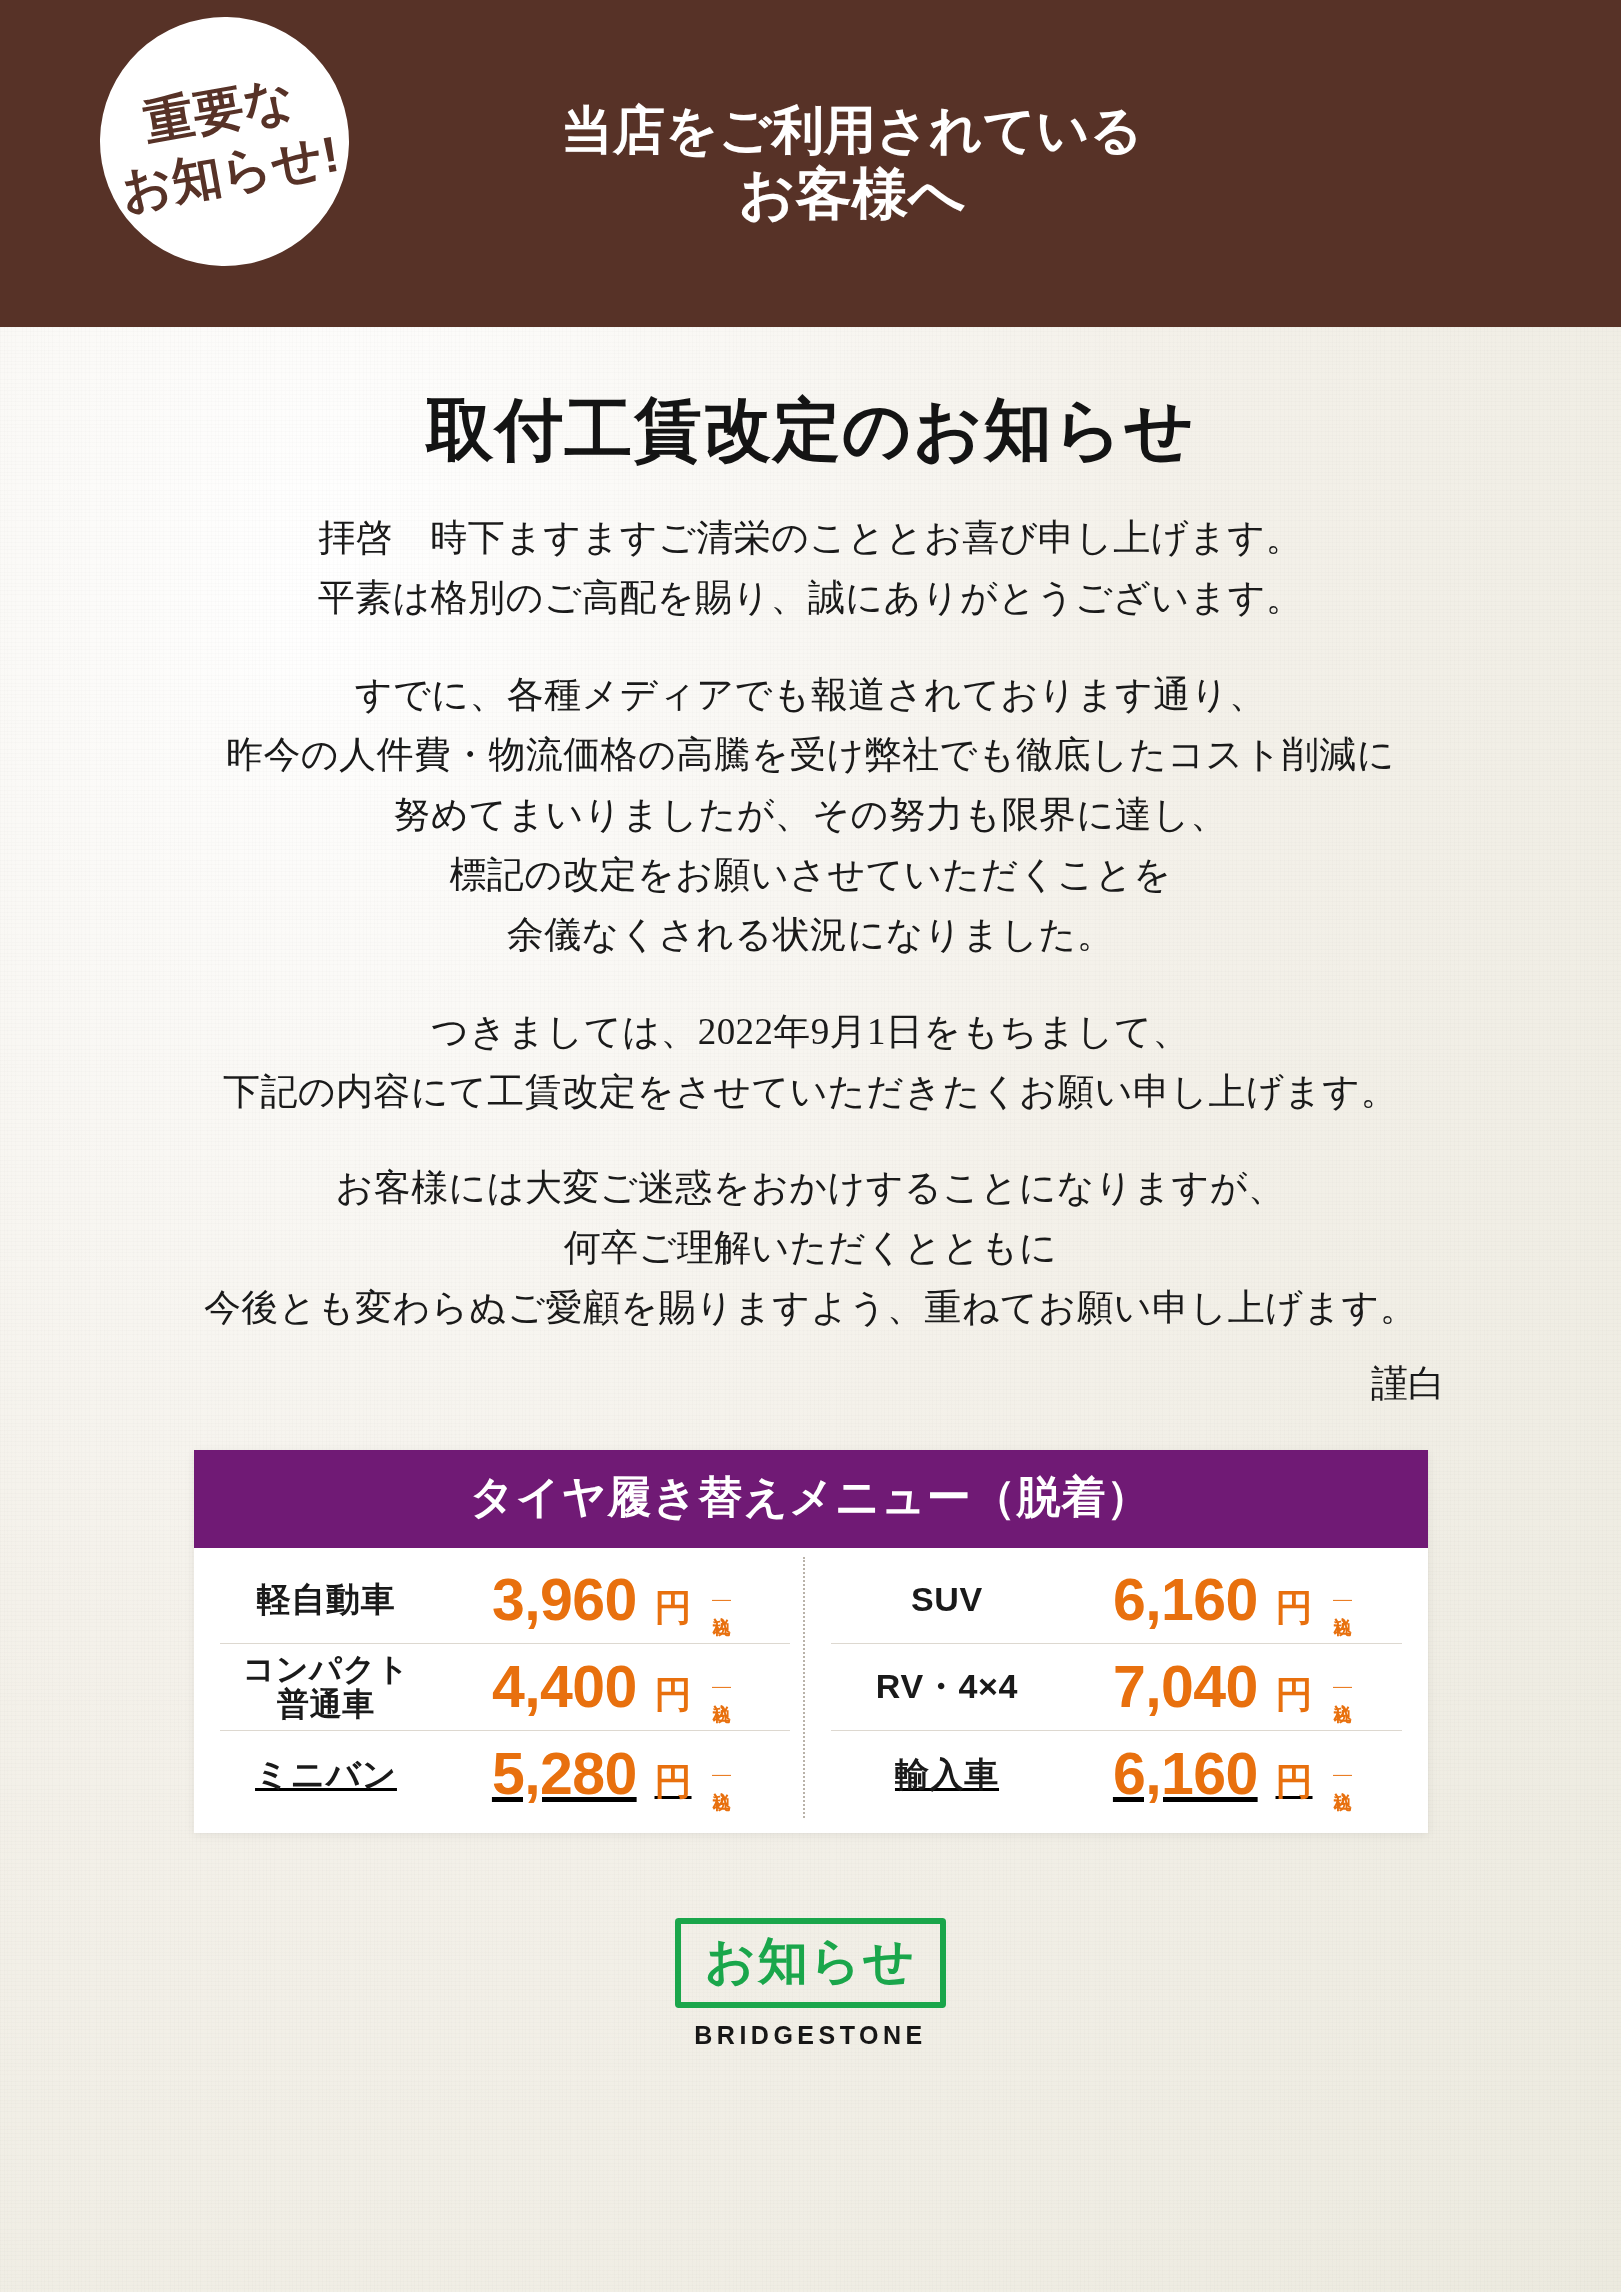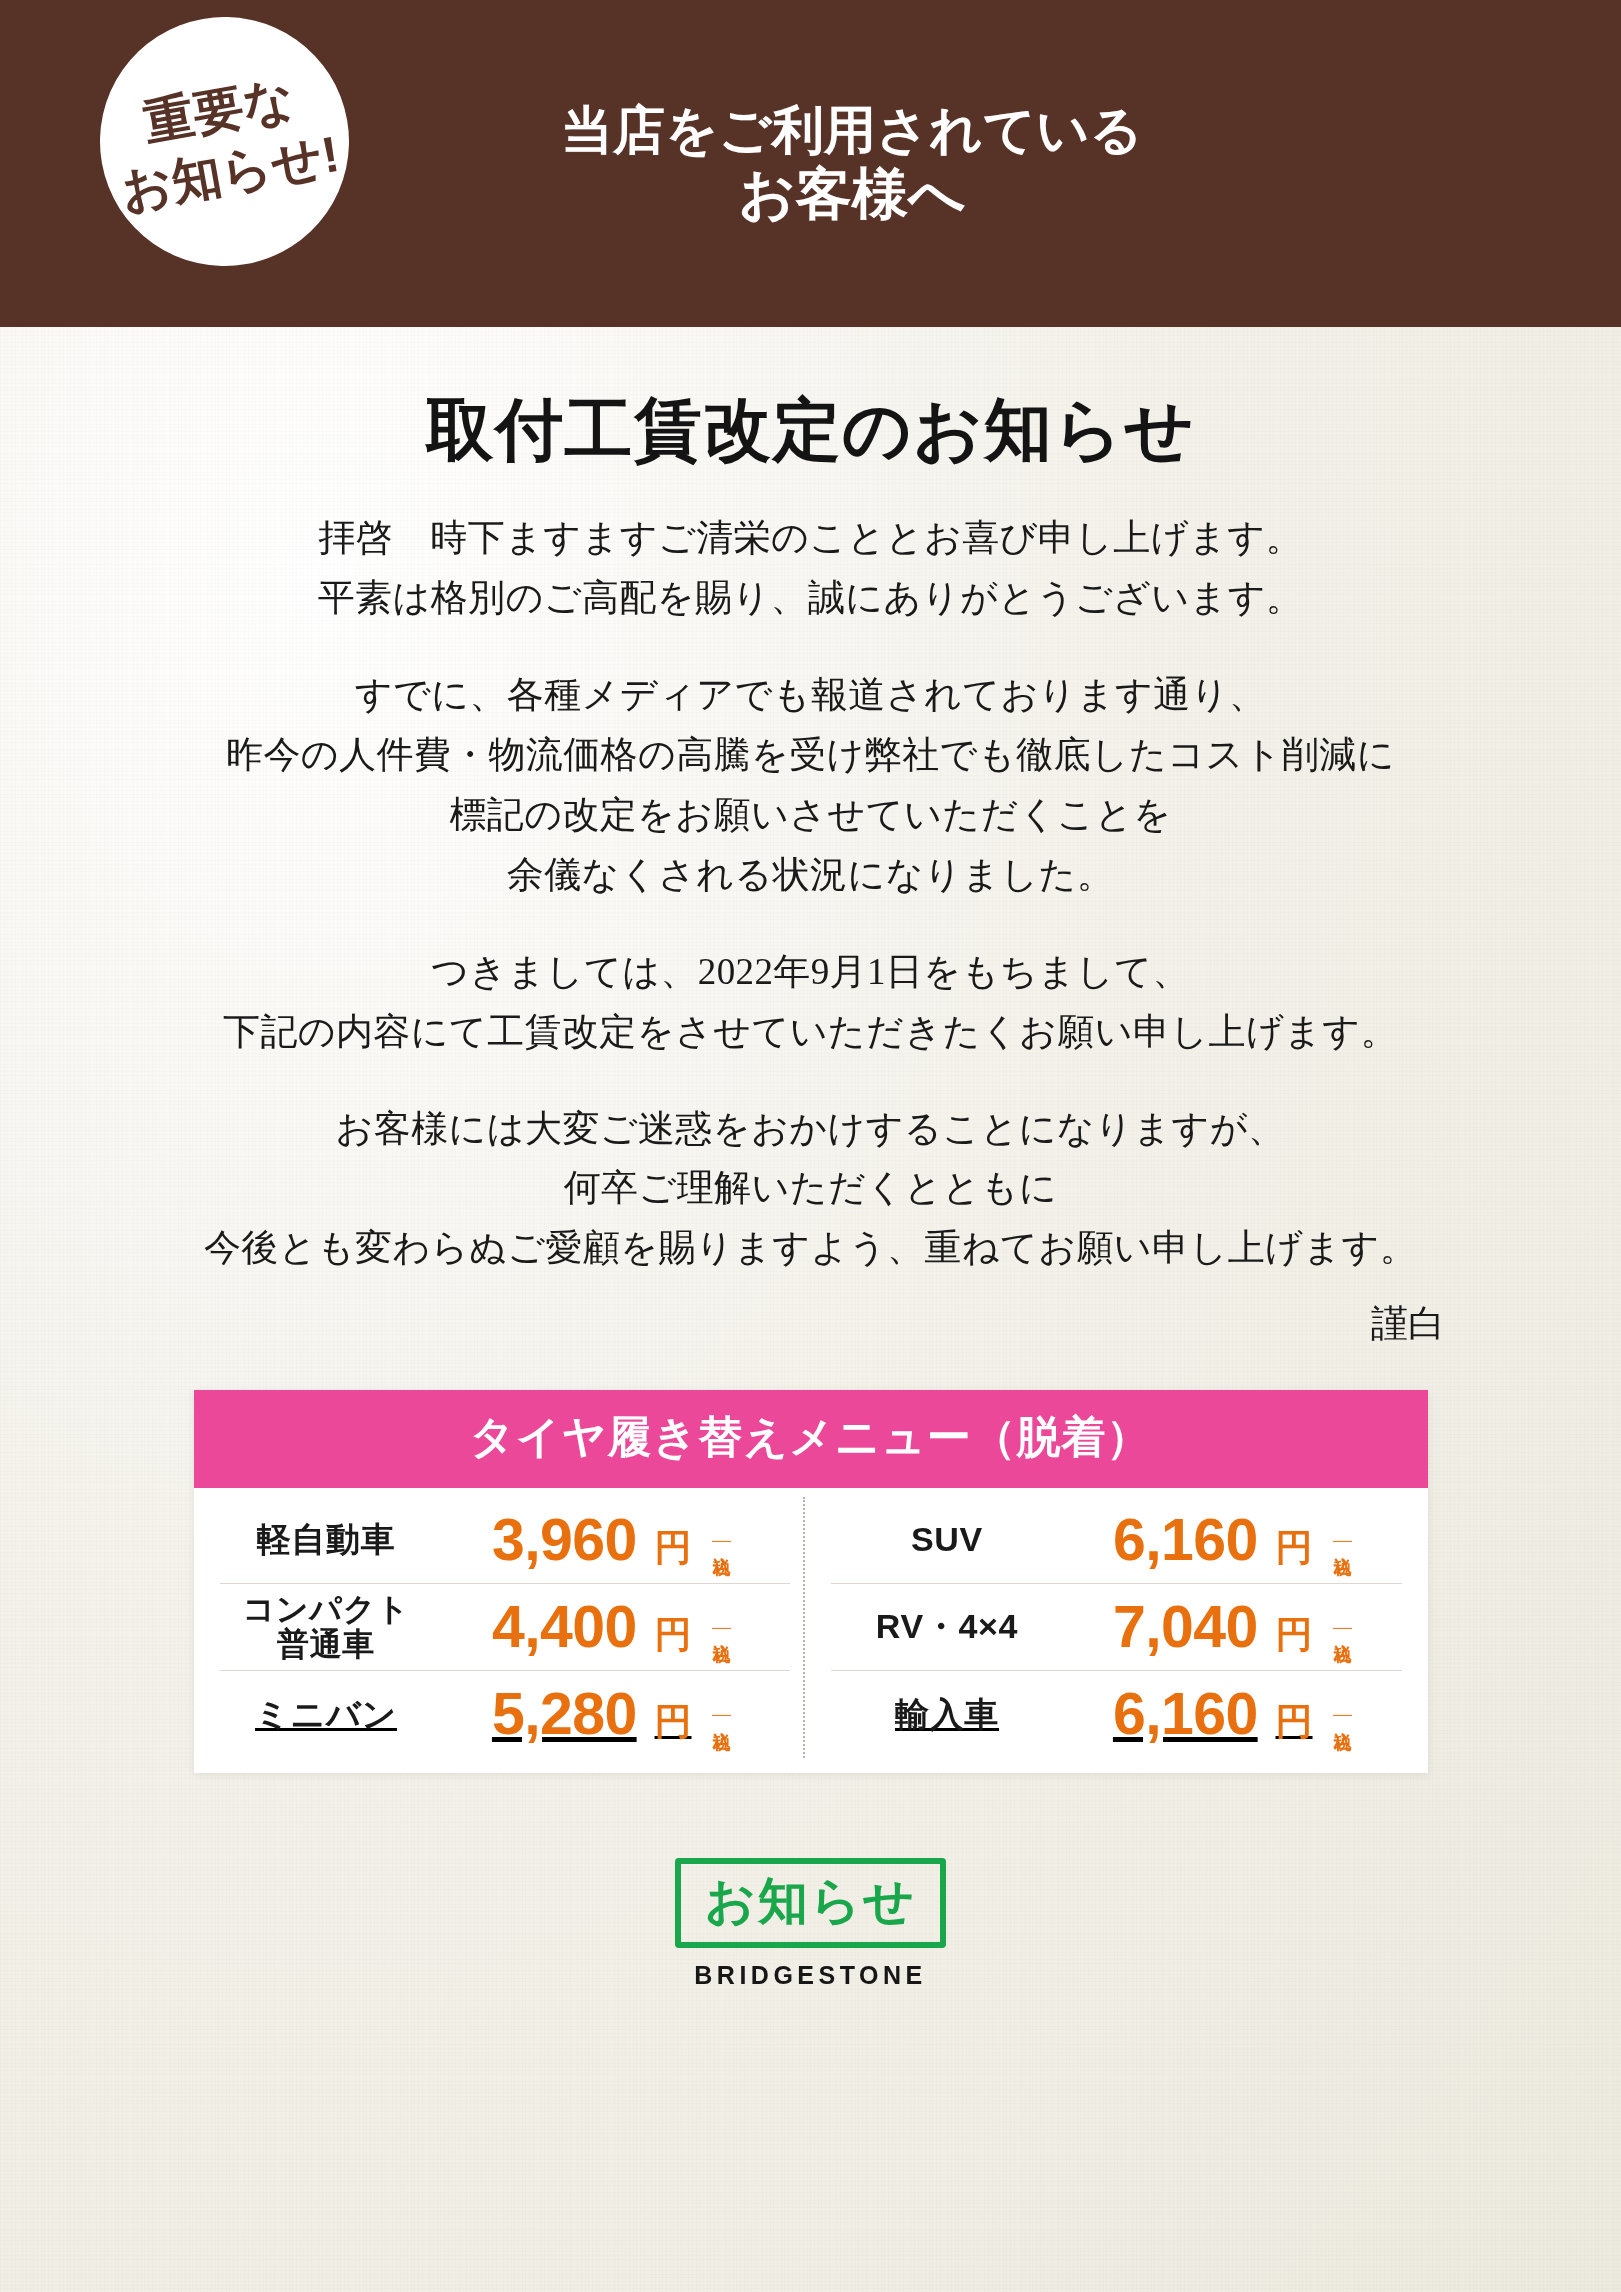--- a/index.html
+++ b/index.html
@@ -97,21 +97,21 @@
   }
 
   
   .table-card {
     width: 1234px;
     margin: 41px auto 0 auto;
     background: #ffffff;
     box-shadow: 0 1.9px 9.3px rgba(0,0,0,0.07);
   }
   .table-head {
-    background: #ec4899;
+    background: #701a75;
     color: #fff;
     font-weight: 700;
     font-size: 44px;
     letter-spacing: 0.02em;
     padding: 18.6px 0 20.4px 0;
     text-align: center;
   }
   .table-grid {
     display: flex;
     padding: 9.3px 26px 15px 26px;
@@ -211,20 +211,21 @@
     <div class="doc-title">取付工賃改定のお知らせ</div>
 
     <div class="para">
       <p>拝啓　時下ますますご清栄のこととお喜び申し上げます。</p>
       <p>平素は格別のご高配を賜り、誠にありがとうございます。</p>
     </div>
 
     <div class="para">
       <p>すでに、各種メディアでも報道されております通り、</p>
       <p>昨今の人件費・物流価格の高騰を受け弊社でも徹底したコスト削減に</p>
+      <p>努めてまいりましたが、その努力も限界に達し、</p>
       <p>標記の改定をお願いさせていただくことを</p>
       <p>余儀なくされる状況になりました。</p>
     </div>
 
     <div class="para">
       <p>つきましては、2022年9月1日をもちまして、</p>
       <p>下記の内容にて工賃改定をさせていただきたくお願い申し上げます。</p>
     </div>
 
     <div class="para">

